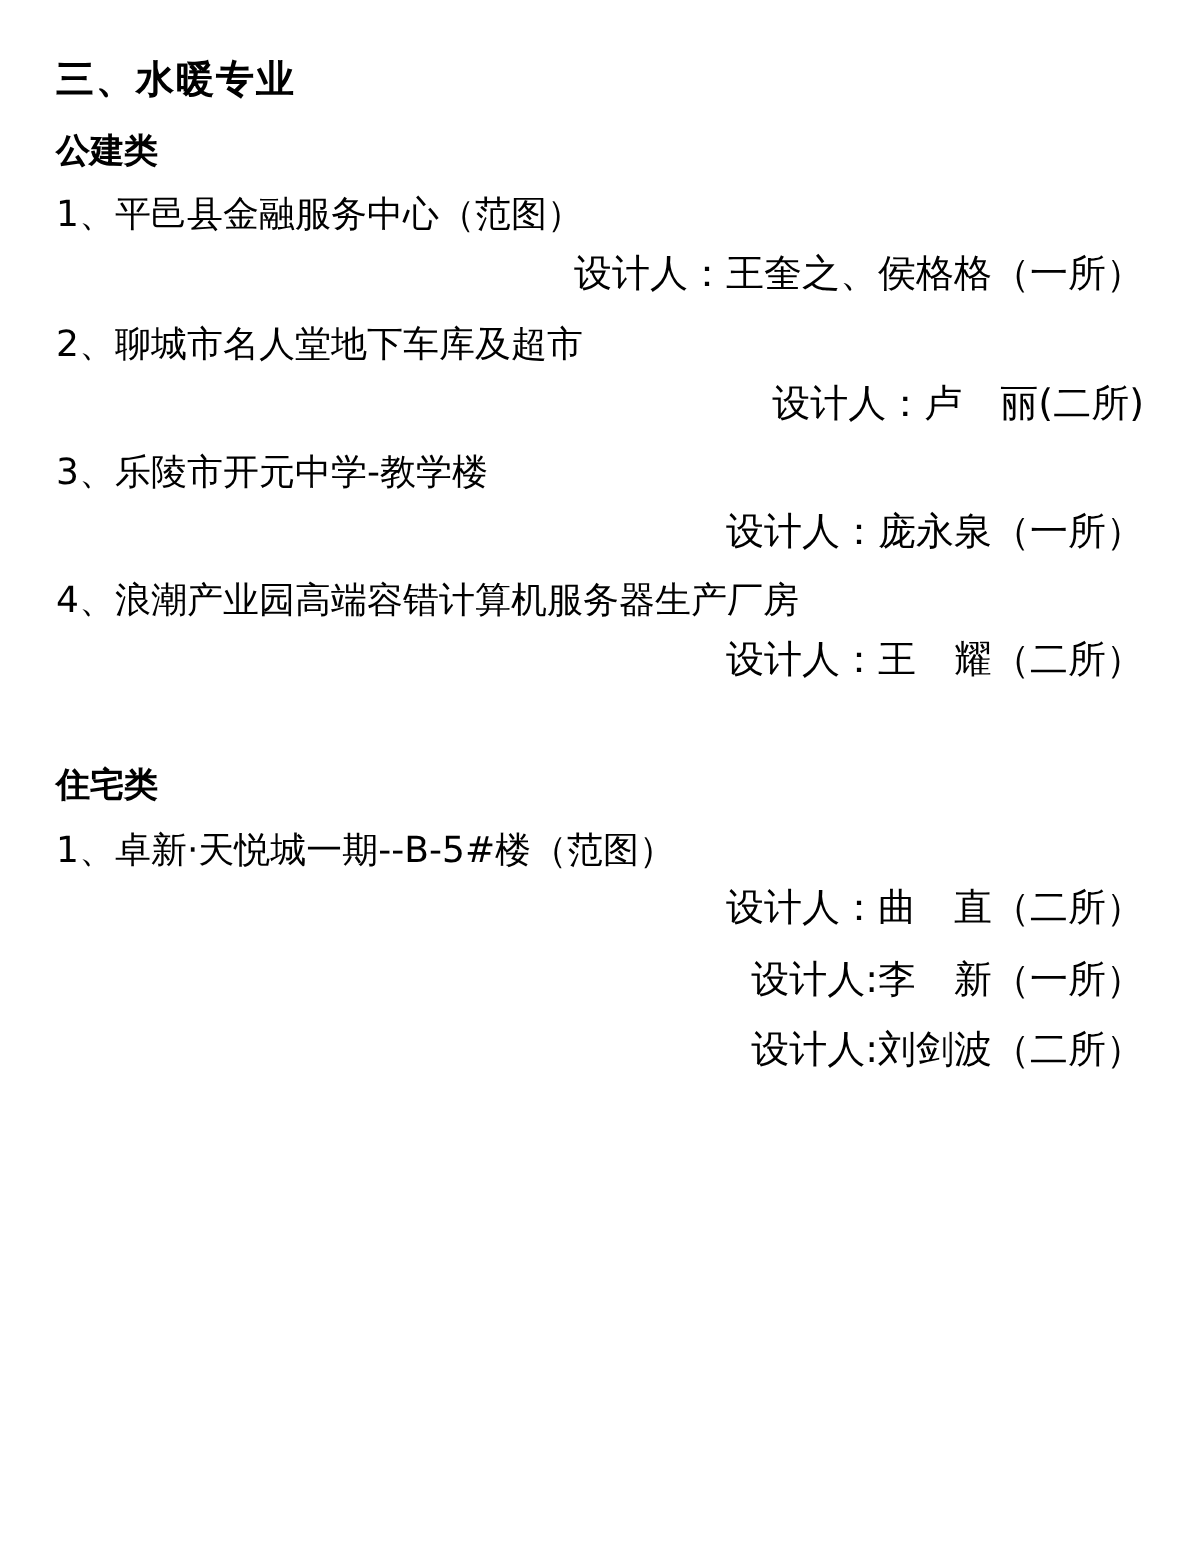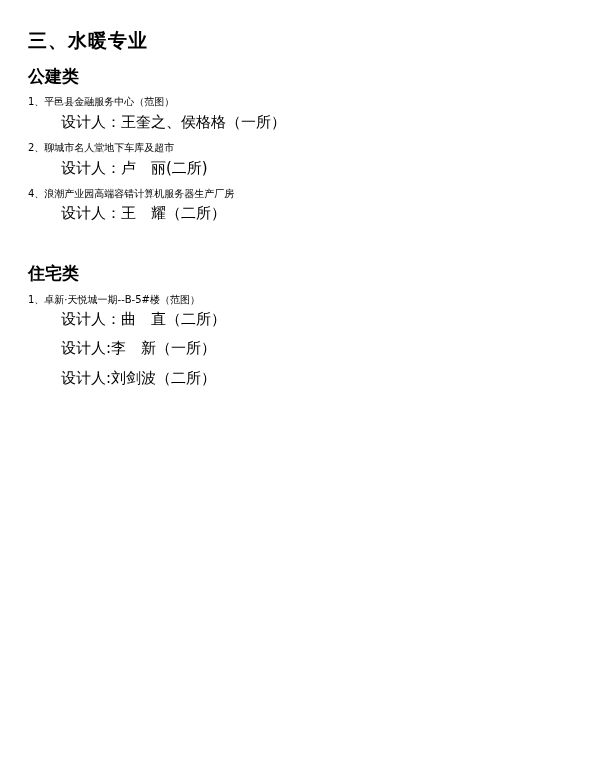--- a/index.html
+++ b/index.html
@@ -31,31 +31,32 @@
   .section-head {
     font-size: 17px;
     font-weight: bold;
     margin: 4px 0 6px 0;
     line-height: 1.4;
   }
   .entry {
     margin: 0 0 2px 0;
   }
   .entry-title {
-    font-size: 10px;
+    font-size: 18px;
     line-height: 1.55;
     margin: 0 0 1px 0;
     white-space: pre;
   }
   .entry-designer {
-    font-size: 15px;
+    font-size: 19px;
     line-height: 1.55;
     margin: 0 0 6px 0;
     padding-left: 33px;
     white-space: pre;
+    text-align: right;
   }
   .gap {
     height: 26px;
   }
   .section-block {
     margin-bottom: 2px;
   }
 </style>
 </head>
 <body>
@@ -70,20 +71,24 @@
     <div class="entry">
       <div class="entry-title">1、平邑县金融服务中心（范图）</div>
       <div class="entry-designer">设计人：王奎之、侯格格（一所）</div>
     </div>
 
     <div class="entry">
       <div class="entry-title">2、聊城市名人堂地下车库及超市</div>
       <div class="entry-designer">设计人：卢　丽(二所)</div>
     </div>
 
+    <div class="entry">
+      <div class="entry-title">3、乐陵市开元中学-教学楼</div>
+      <div class="entry-designer">设计人：庞永泉（一所）</div>
+    </div>
 
     <div class="entry">
       <div class="entry-title">4、浪潮产业园高端容错计算机服务器生产厂房</div>
       <div class="entry-designer">设计人：王　耀（二所）</div>
     </div>
   </div>
 
   <div class="gap"></div>
 
   <div class="section-block">

